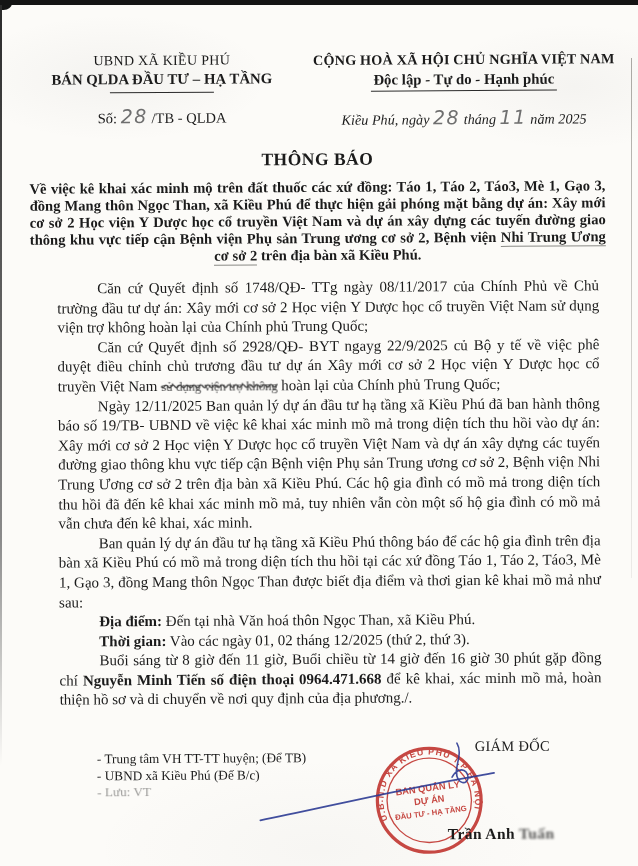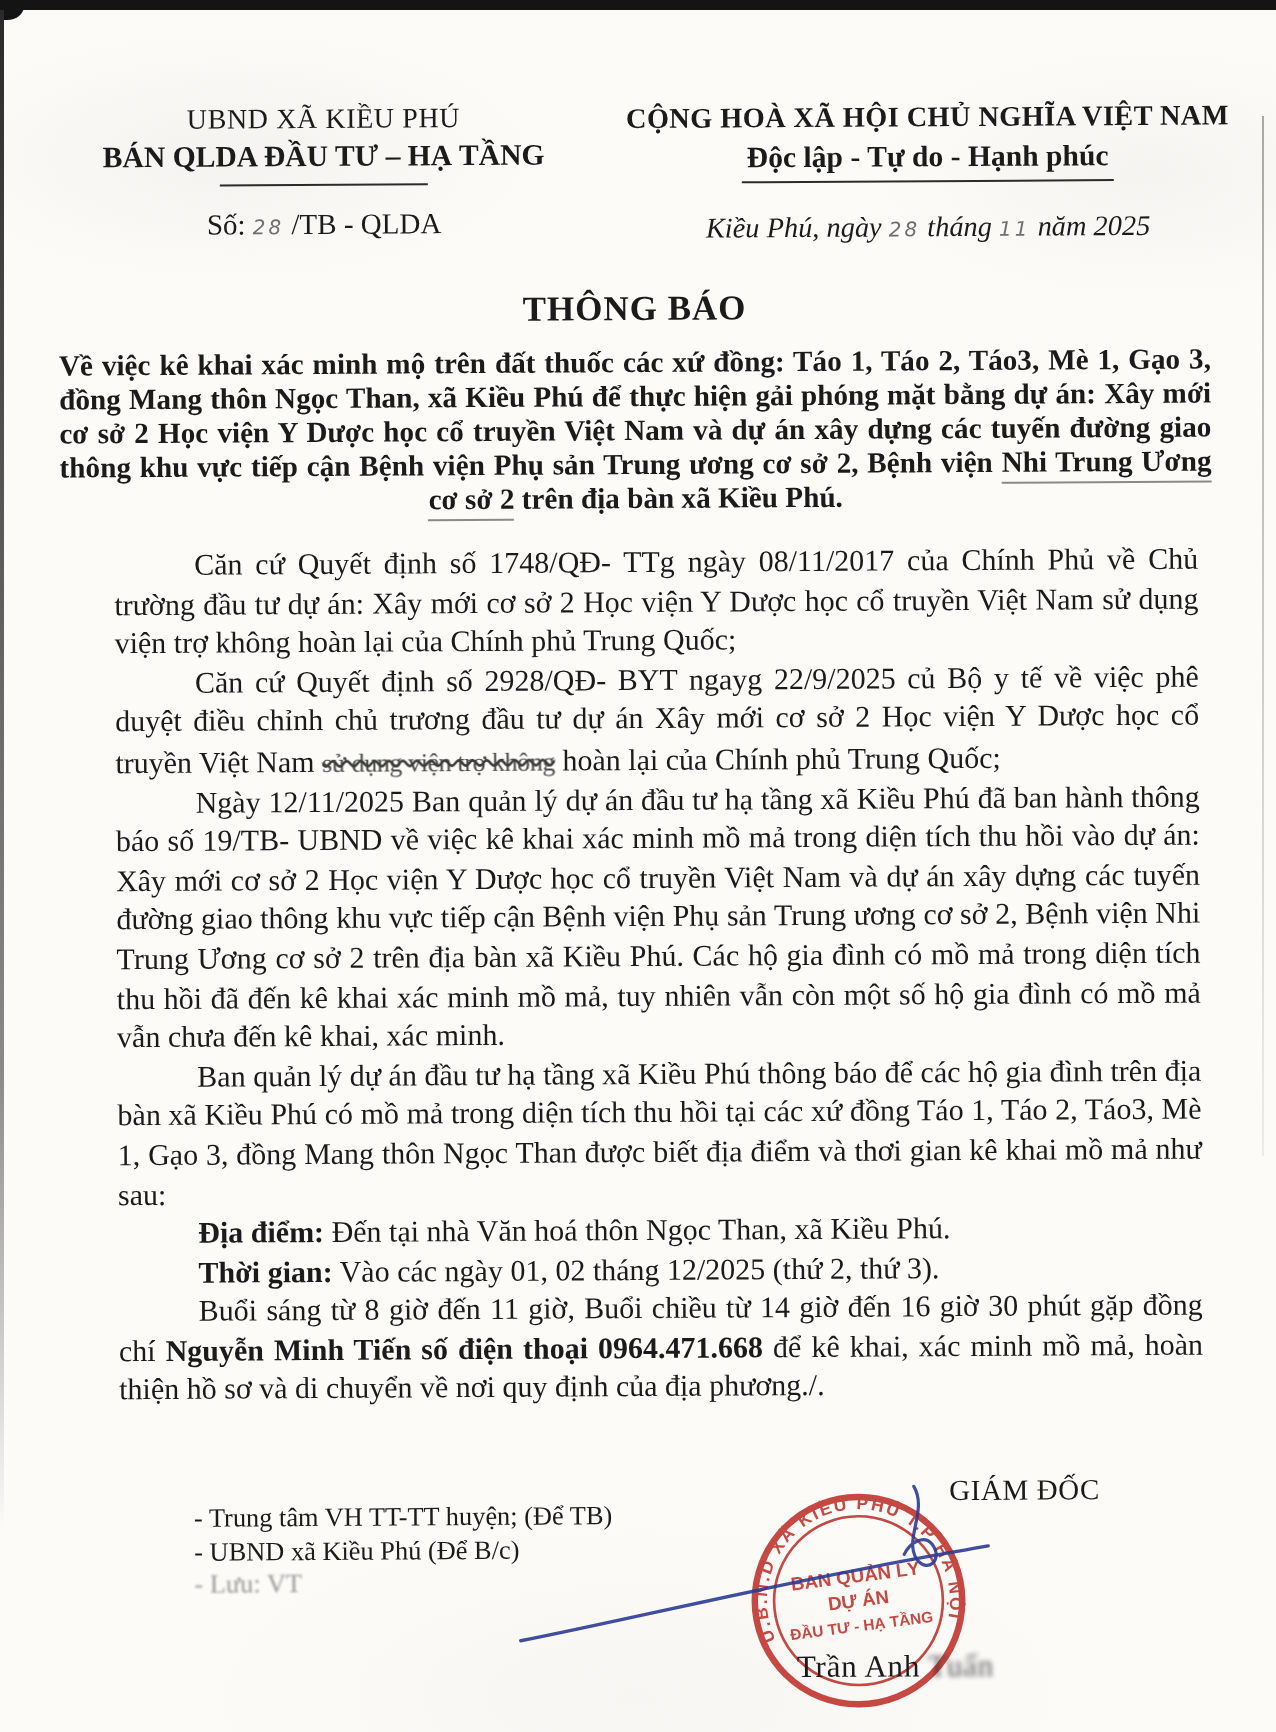--- a/index.html
+++ b/index.html
@@ -22,21 +22,21 @@
 
   .content { position:absolute; inset:0; transform:rotate(-0.35deg); }
 
   
   .header { display:flex; justify-content:space-between; padding:52px 16px 0 28px; }
   .header-left { width:272px; text-align:center; }
   .hl1 { font-size:14px; letter-spacing:.3px; }
   .hl2 { font-weight:bold; font-size:14.8px; margin-top:2px; }
   .hl2-underline { width:104px; border-top:1.5px solid #2b2b2b; margin:4px auto 0; }
   .so-line { margin-top:12px; font-size:14.5px; }
-  .hand { font-family:"DejaVu Sans", sans-serif; font-style:italic; color:#6f6f6f; letter-spacing:1.5px; font-size:10px; }
+  .hand { font-family:"DejaVu Sans", sans-serif; font-style:italic; color:#6f6f6f; letter-spacing:1.5px; font-size:19px; }
 
   .header-right { width:312px; text-align:center; }
   .hr1 { font-weight:bold; font-size:14.2px; letter-spacing:.2px; }
   .hr2 { font-weight:bold; font-size:14.8px; display:inline-block; border-bottom:1.5px solid #2b2b2b; padding:0 3px 2px; margin-top:3px; }
   .date-line { font-style:italic; font-size:14.2px; margin-top:15px; }
 
   
   .title { text-align:center; font-weight:bold; font-size:17.5px; letter-spacing:.5px; margin-top:20px; }
   .subtitle {
     width:576px; margin:9px auto 0; font-weight:bold; font-size:14.6px;
@@ -53,21 +53,21 @@
   }
   .b { font-weight:bold; }
 
   
   .noinhan { position:absolute; left:95px; top:750px; font-size:13.2px; line-height:16.5px; z-index:1; }
   .noinhan-label { font-weight:bold; font-style:italic; font-size:14px; }
   .recip { white-space:nowrap; }
   .recip-faint { opacity:.45; filter:blur(.4px); }
 
   .giamdoc { position:absolute; left:400px; top:739px; width:148px; text-align:right; font-weight:normal; font-size:14.5px; letter-spacing:.3px; z-index:1; }
-  .director-name { position:absolute; left:396px; top:826px; width:156px; text-align:left; font-weight:normal; font-size:15.5px; letter-spacing:.4px; z-index:3; }
+  .director-name { position:absolute; left:396px; top:826px; width:156px; text-align:right; font-weight:bold; font-size:15.5px; letter-spacing:.4px; z-index:3; }
   .name-obscured { filter:blur(1.3px); opacity:.75; }
 
   .stamp { position:absolute; left:366px; top:740px; width:122px; height:122px; z-index:2; mix-blend-mode:multiply; opacity:.93; }
   .stamp text, .stamp textPath { font-family:"Liberation Sans", sans-serif; font-weight:bold; }
 
   .signature { position:absolute; left:250px; top:732px; width:260px; height:100px; z-index:4; pointer-events:none; }
 </style>
 </head>
 <body>
 

